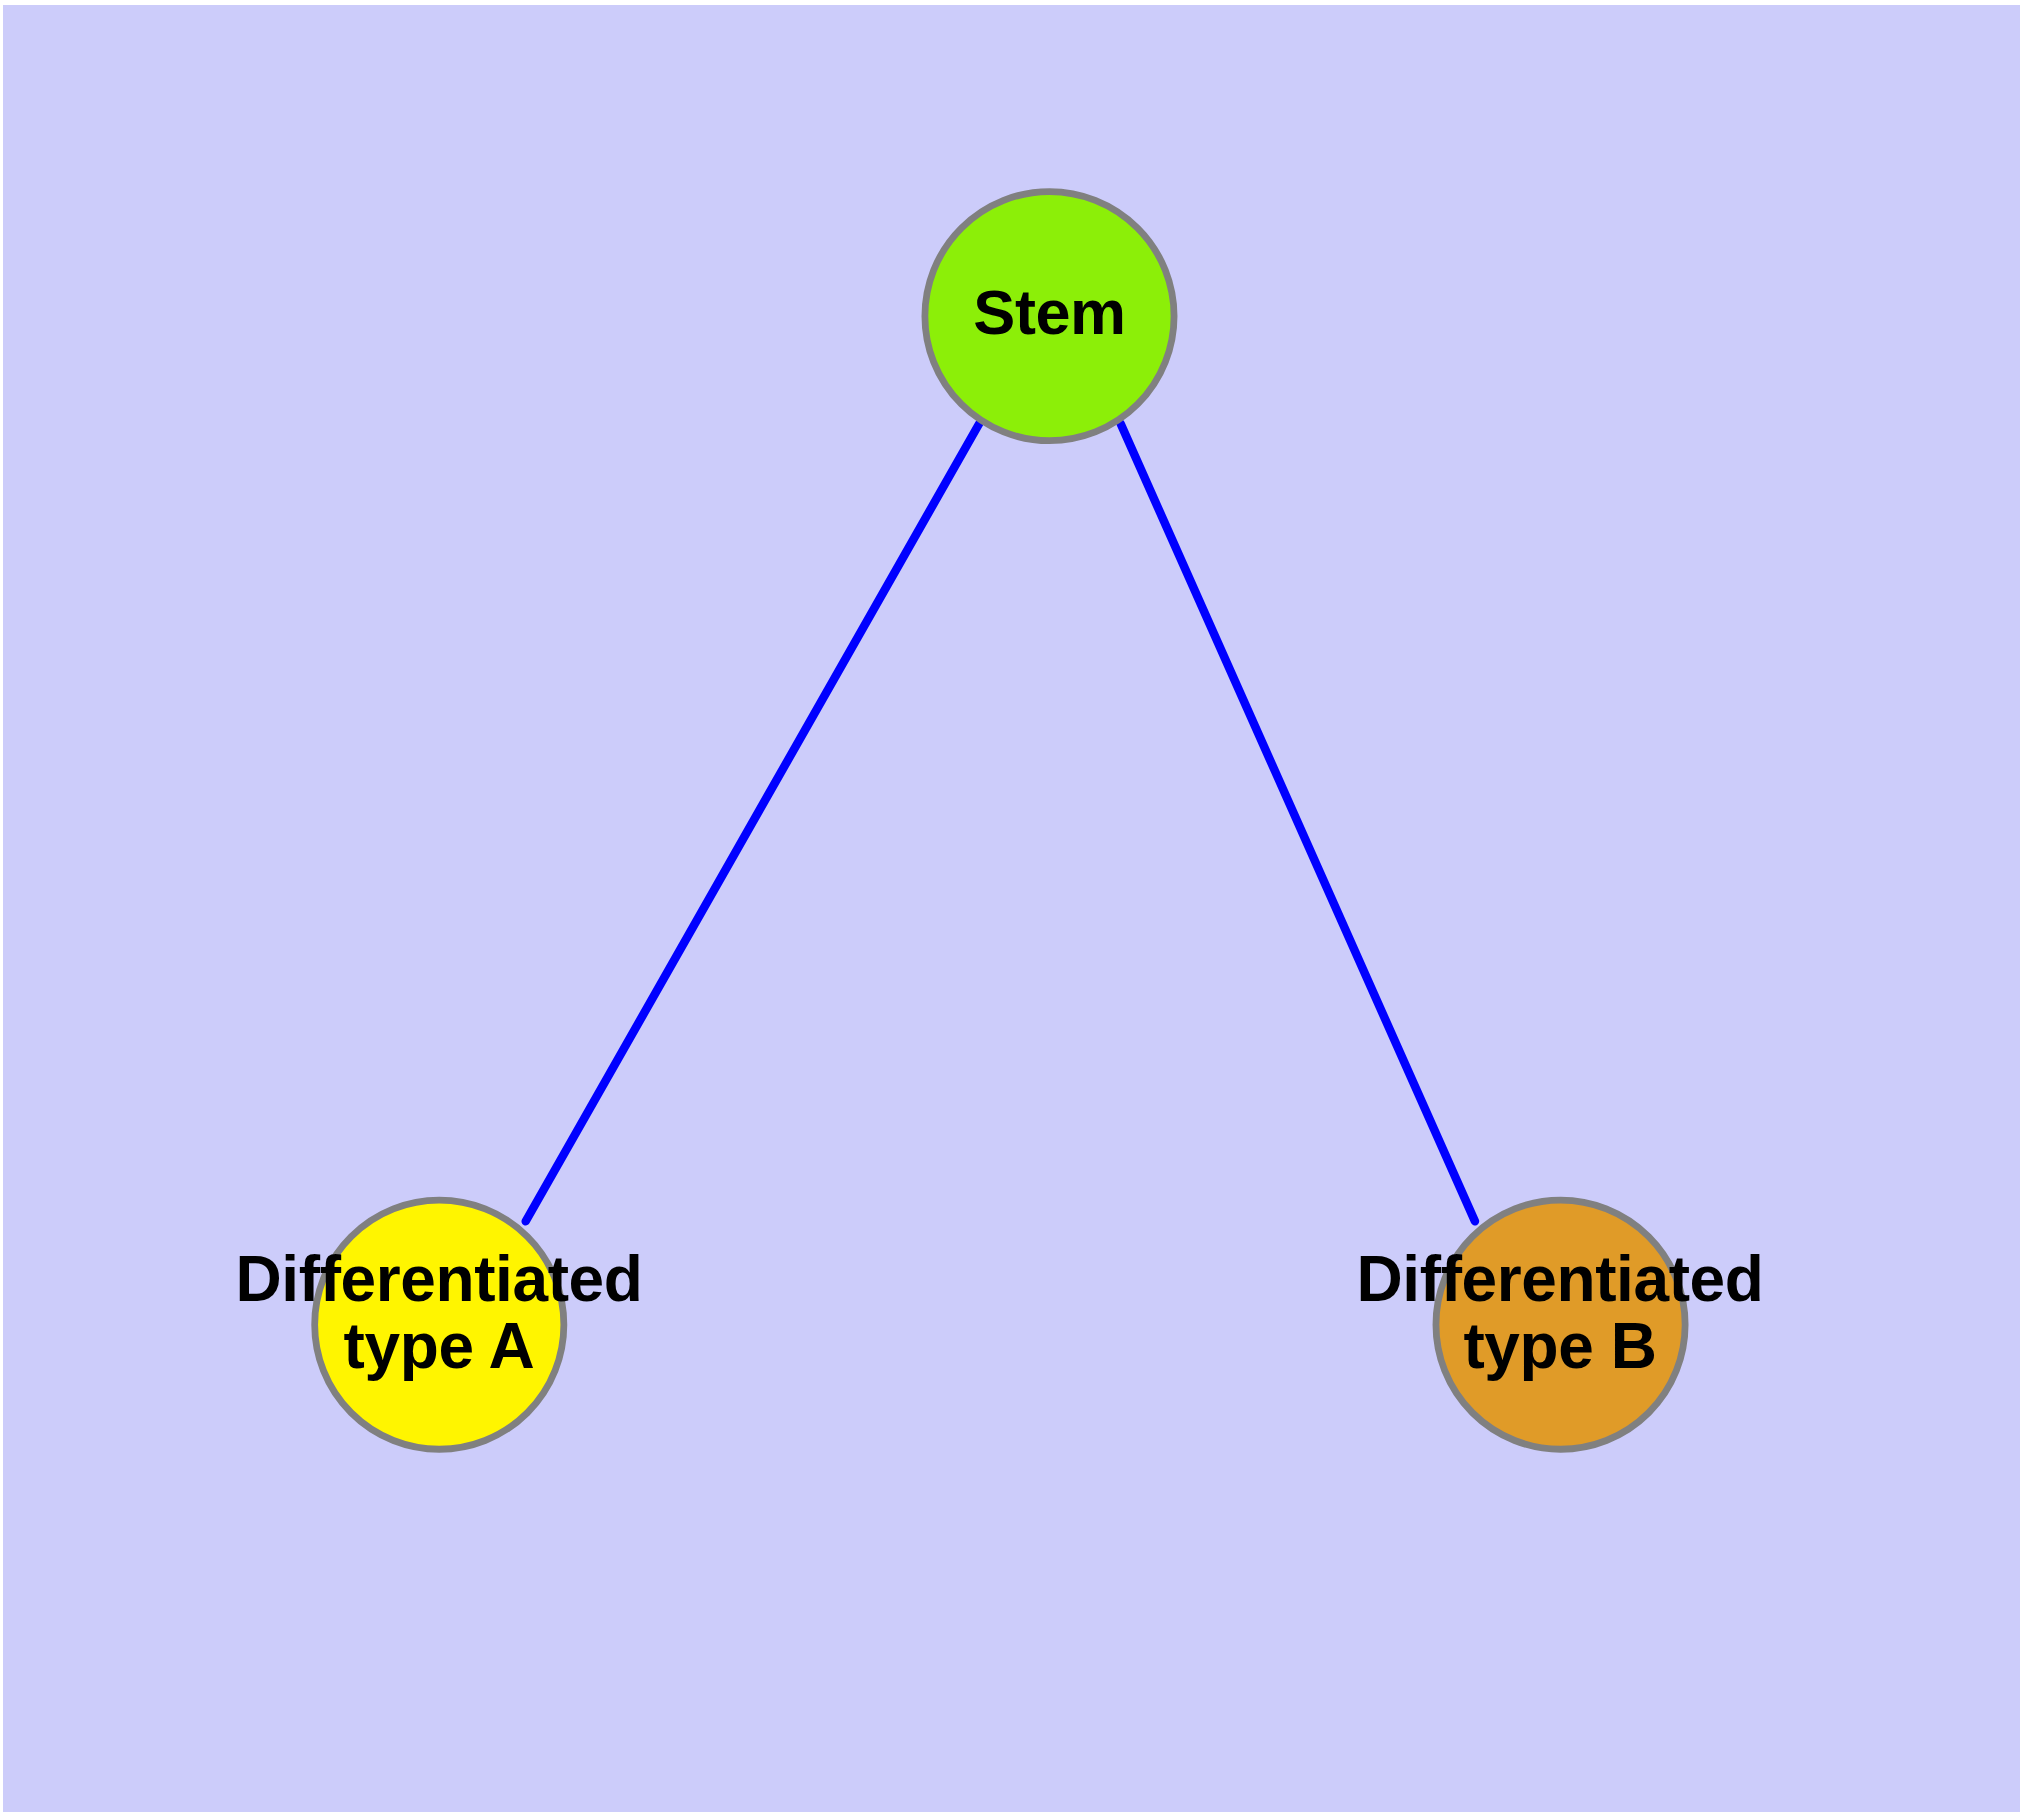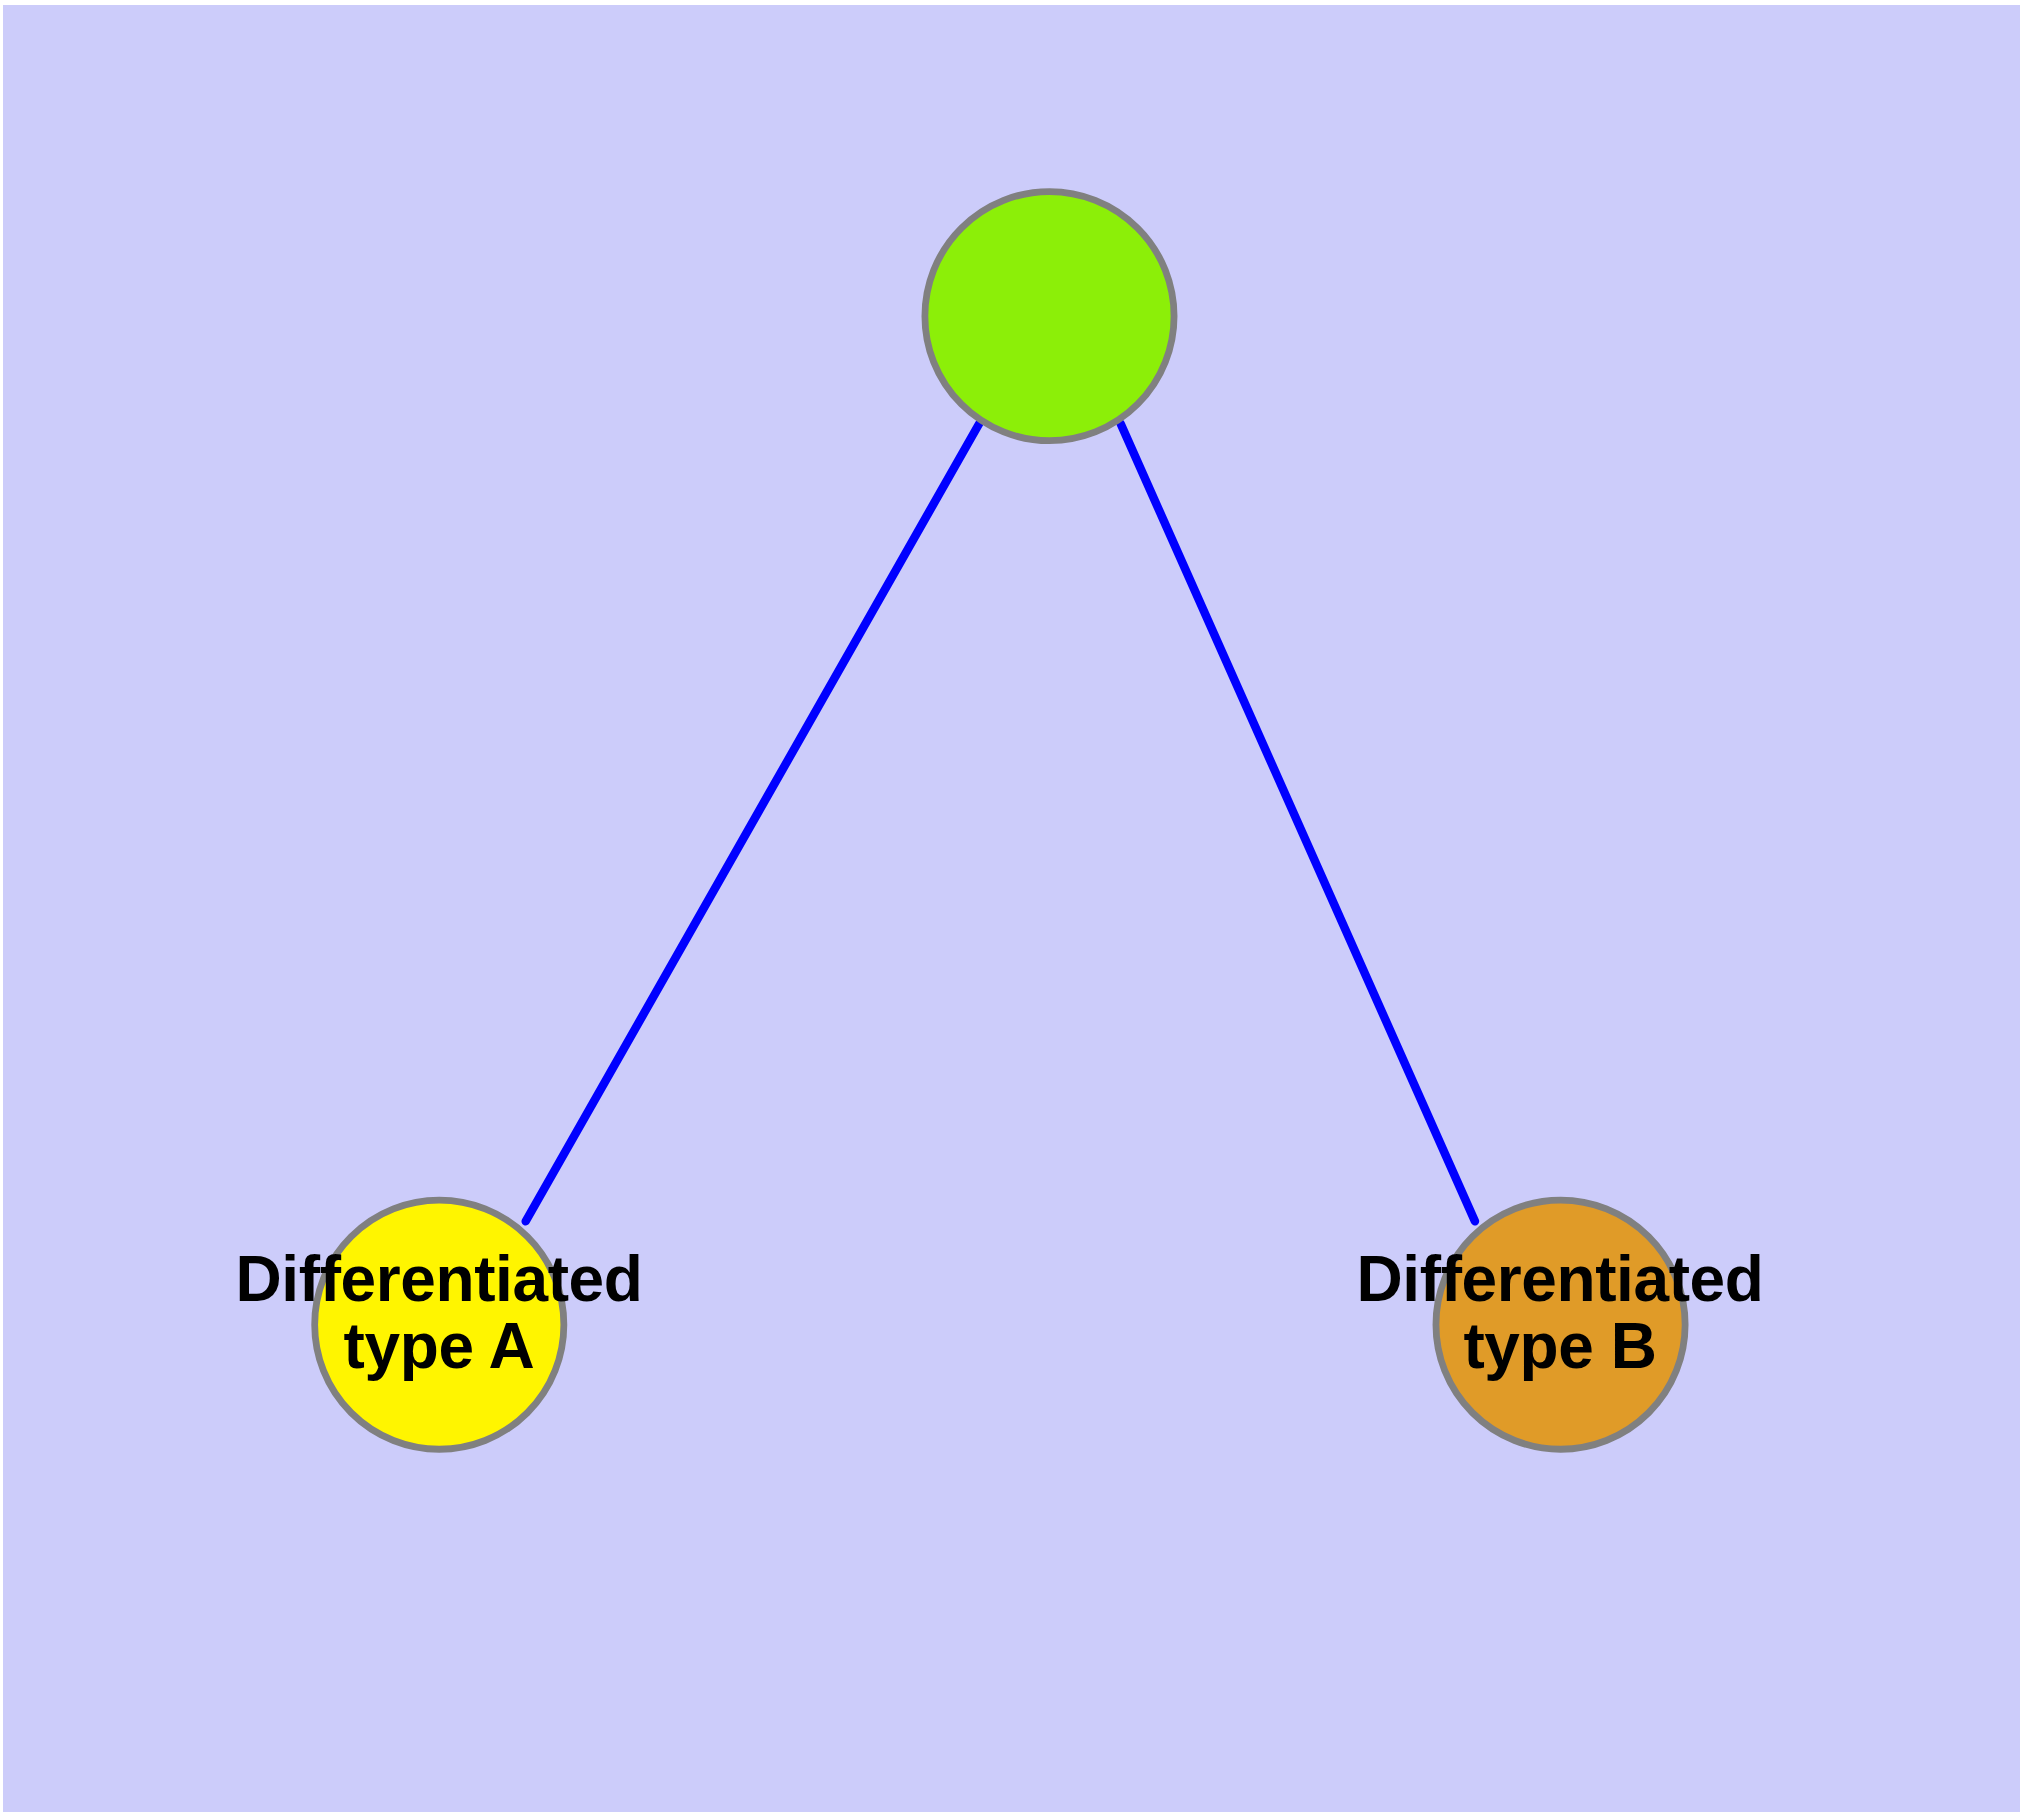--- a/index.html
+++ b/index.html
@@ -70,18 +70,19 @@
       <line x1="1155" y1="500" x2="620" y2="1441" stroke="#0000ff" stroke-width="10" stroke-linecap="round"></line>
       <line x1="1322" y1="500" x2="1740" y2="1441" stroke="#0000ff" stroke-width="10" stroke-linecap="round"></line>
     </g>
     <g>
       <circle cx="518" cy="1563" r="147" fill="#fff500" stroke="#808080" stroke-width="8"></circle>
       <circle cx="1841" cy="1563" r="147" fill="#e09b28" stroke="#808080" stroke-width="8"></circle>
       <circle cx="1238" cy="373" r="147" fill="#8cef08" stroke="#808080" stroke-width="8"></circle>
     </g>
   </svg>
 
+  <div class="node-label" id="label-stem"><span>Stem</span></div>
 
   <div class="node-label" id="label-diffA"><span>Differentiated</span><br><span>type A</span></div>
 
   <div class="node-label" id="label-diffB"><span>Differentiated</span><br><span>type B</span></div>
 </div>
 
 
 </body></html>

